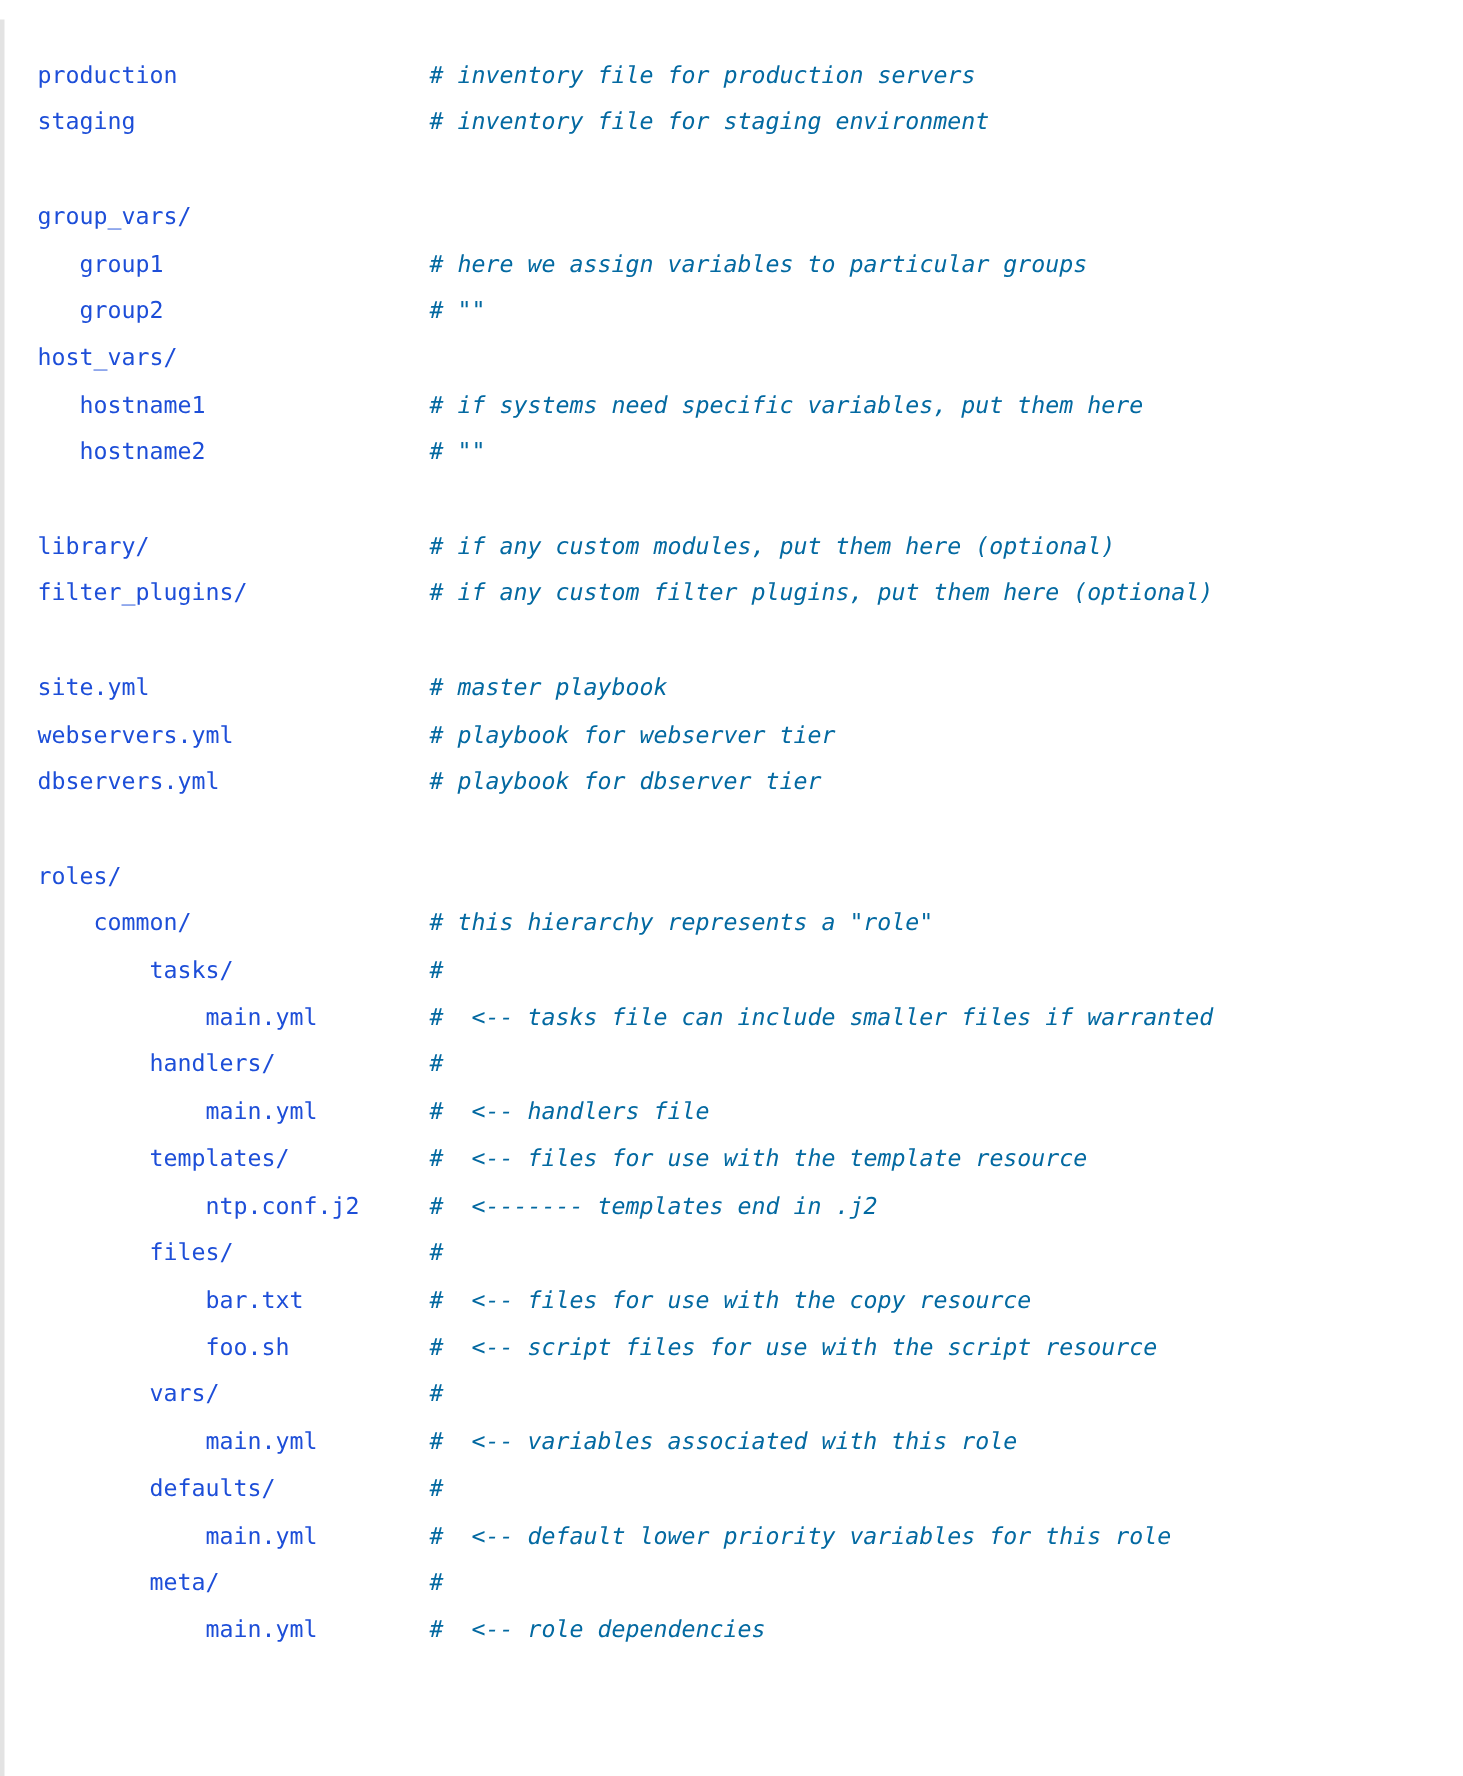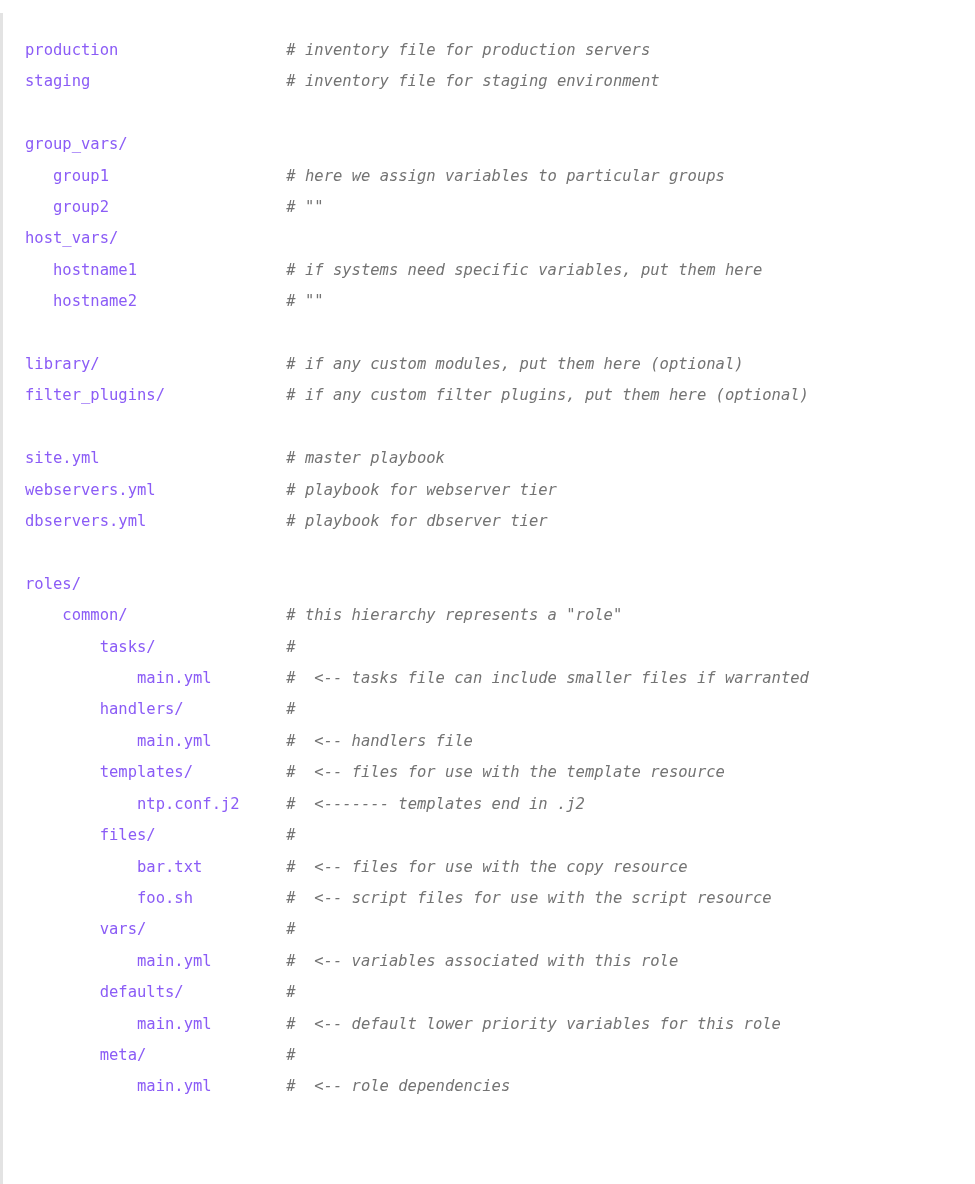--- a/index.html
+++ b/index.html
@@ -26,24 +26,24 @@
   .line {
     display: block;
     white-space: pre;
     font-family: "DejaVu Sans Mono", monospace;
     font-size: 15.5px;
     line-height: 31.4px;
     color: #222222;
     letter-spacing: 0px;
   }
   .line .path {
-    color: #8b5cf6;
+    color: #1d4ed8;
   }
   .line .comment {
-    color: #737373;
+    color: #0369a1;
     font-style: italic;
   }
   .blank {
     display: block;
     height: 31.4px;
   }
 </style>
 </head>
 <body>
 

